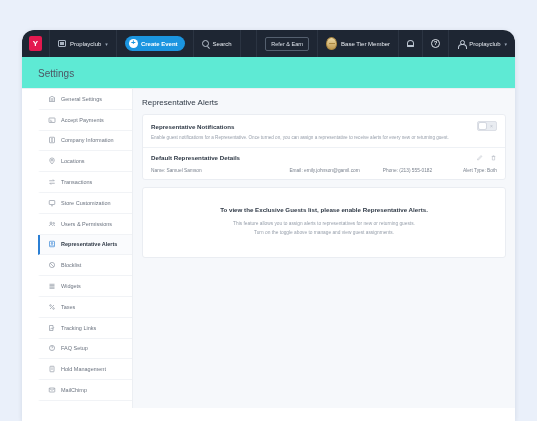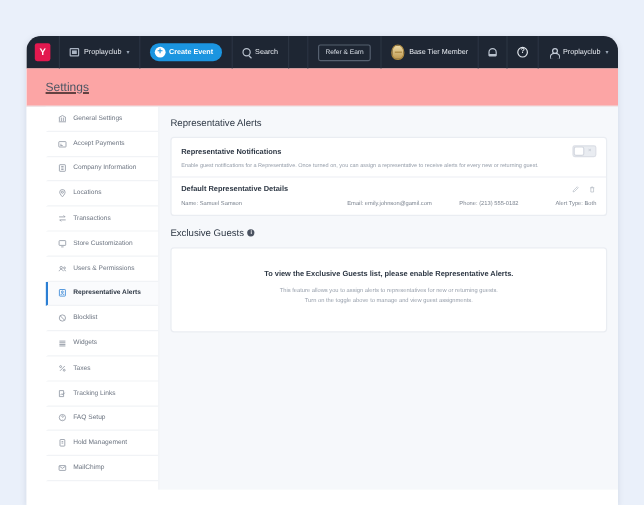--- a/index.html
+++ b/index.html
@@ -141,23 +141,22 @@
   }
   .person::after{
     content:""; position:absolute; left:0.5px; top:4.5px;
     width:7px; height:3.5px;
     border:1px solid #c3ccd8; border-bottom:none;
     border-radius: 4px 4px 0 0;
   }
   
   .page-head {
     padding: 11px 0 9px 16px;
-    background: #fca5a5;
+    background: #5eead4;
     border-bottom: 1px solid #eceff3;
-    text-decoration: underline;
   }
   .page-title {
     font-size: 10px; color: #4d5664; font-weight: 400;
   }
   
   .body-split { display: flex; height: 319px; padding-left: 16px; }
   .sidebar {
     width: 95px;
     background: #fff;
     border-right: 1px solid #eceff3;
@@ -529,24 +528,20 @@
             </div>
             <div class="detail-line">
               <span>Name: Samuel Samson</span>
               <span>Email: emily.johnson@gamil.com</span>
               <span>Phone: (213) 555-0182</span>
               <span>Alert Type: Both</span>
             </div>
           </div>
         </div>
 
-        <div class="eg-head">
-          <span>Exclusive Guests</span>
-          <span class="info-dot">i</span>
-        </div>
 
         <div class="empty-card">
           <div class="empty-title">To view the Exclusive Guests list, please enable Representative Alerts.</div>
           <div class="empty-sub">This feature allows you to assign alerts to representatives for new or returning guests.</div>
           <div class="empty-sub" style="margin-top:2px">Turn on the toggle above to manage and view guest assignments.</div>
         </div>
 
       </div>
     </div>
   </div>

